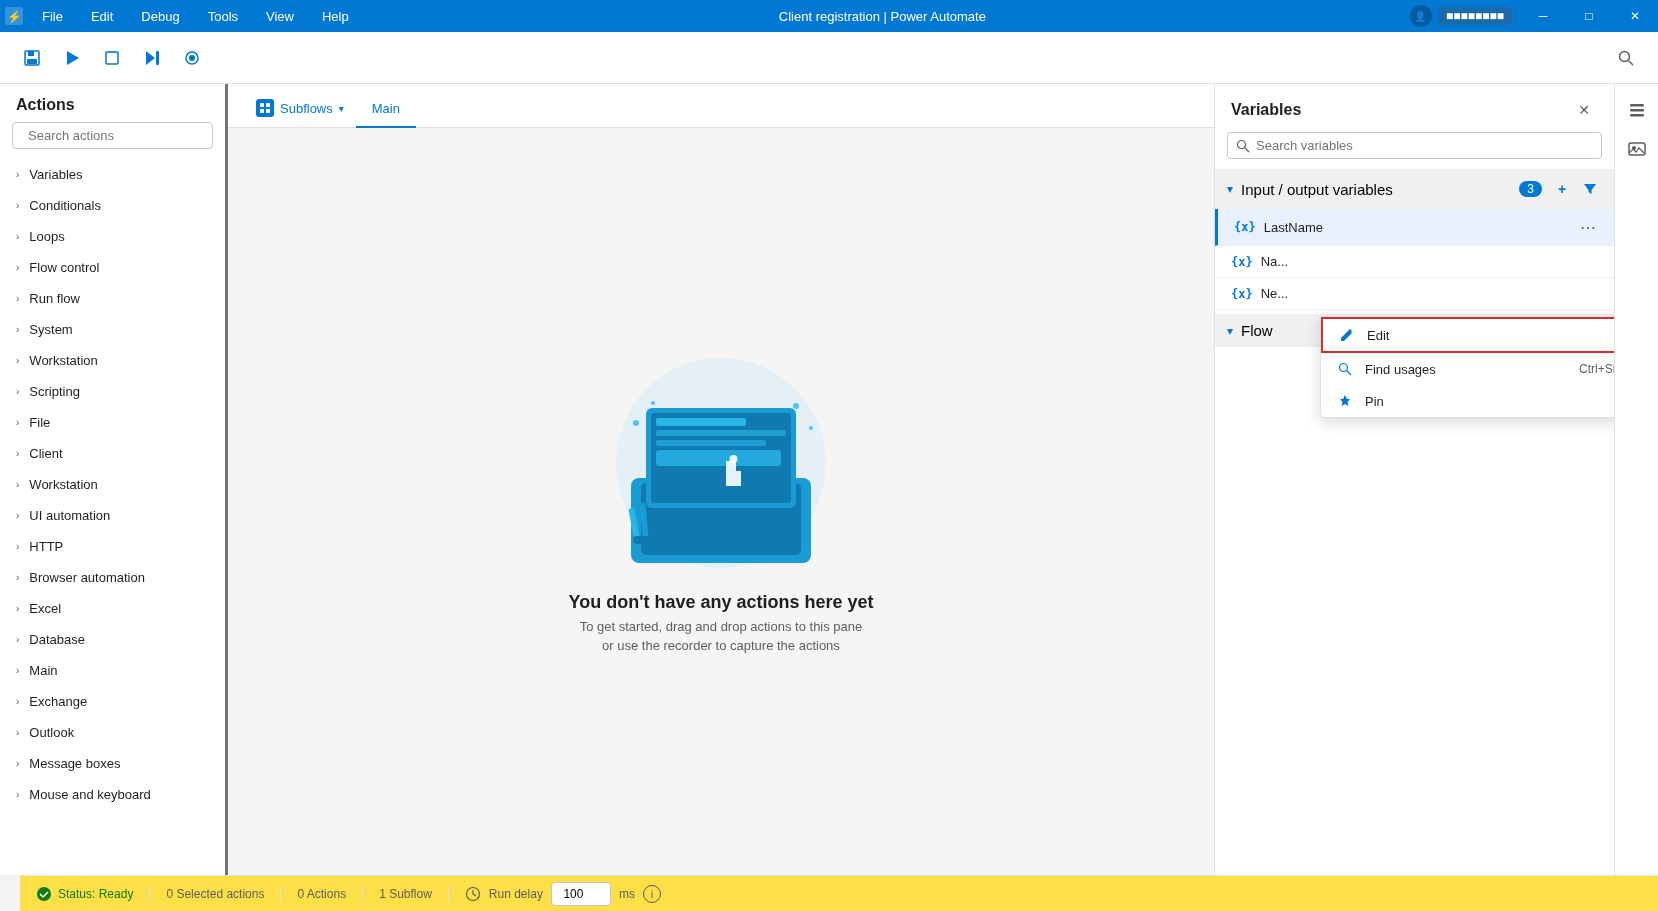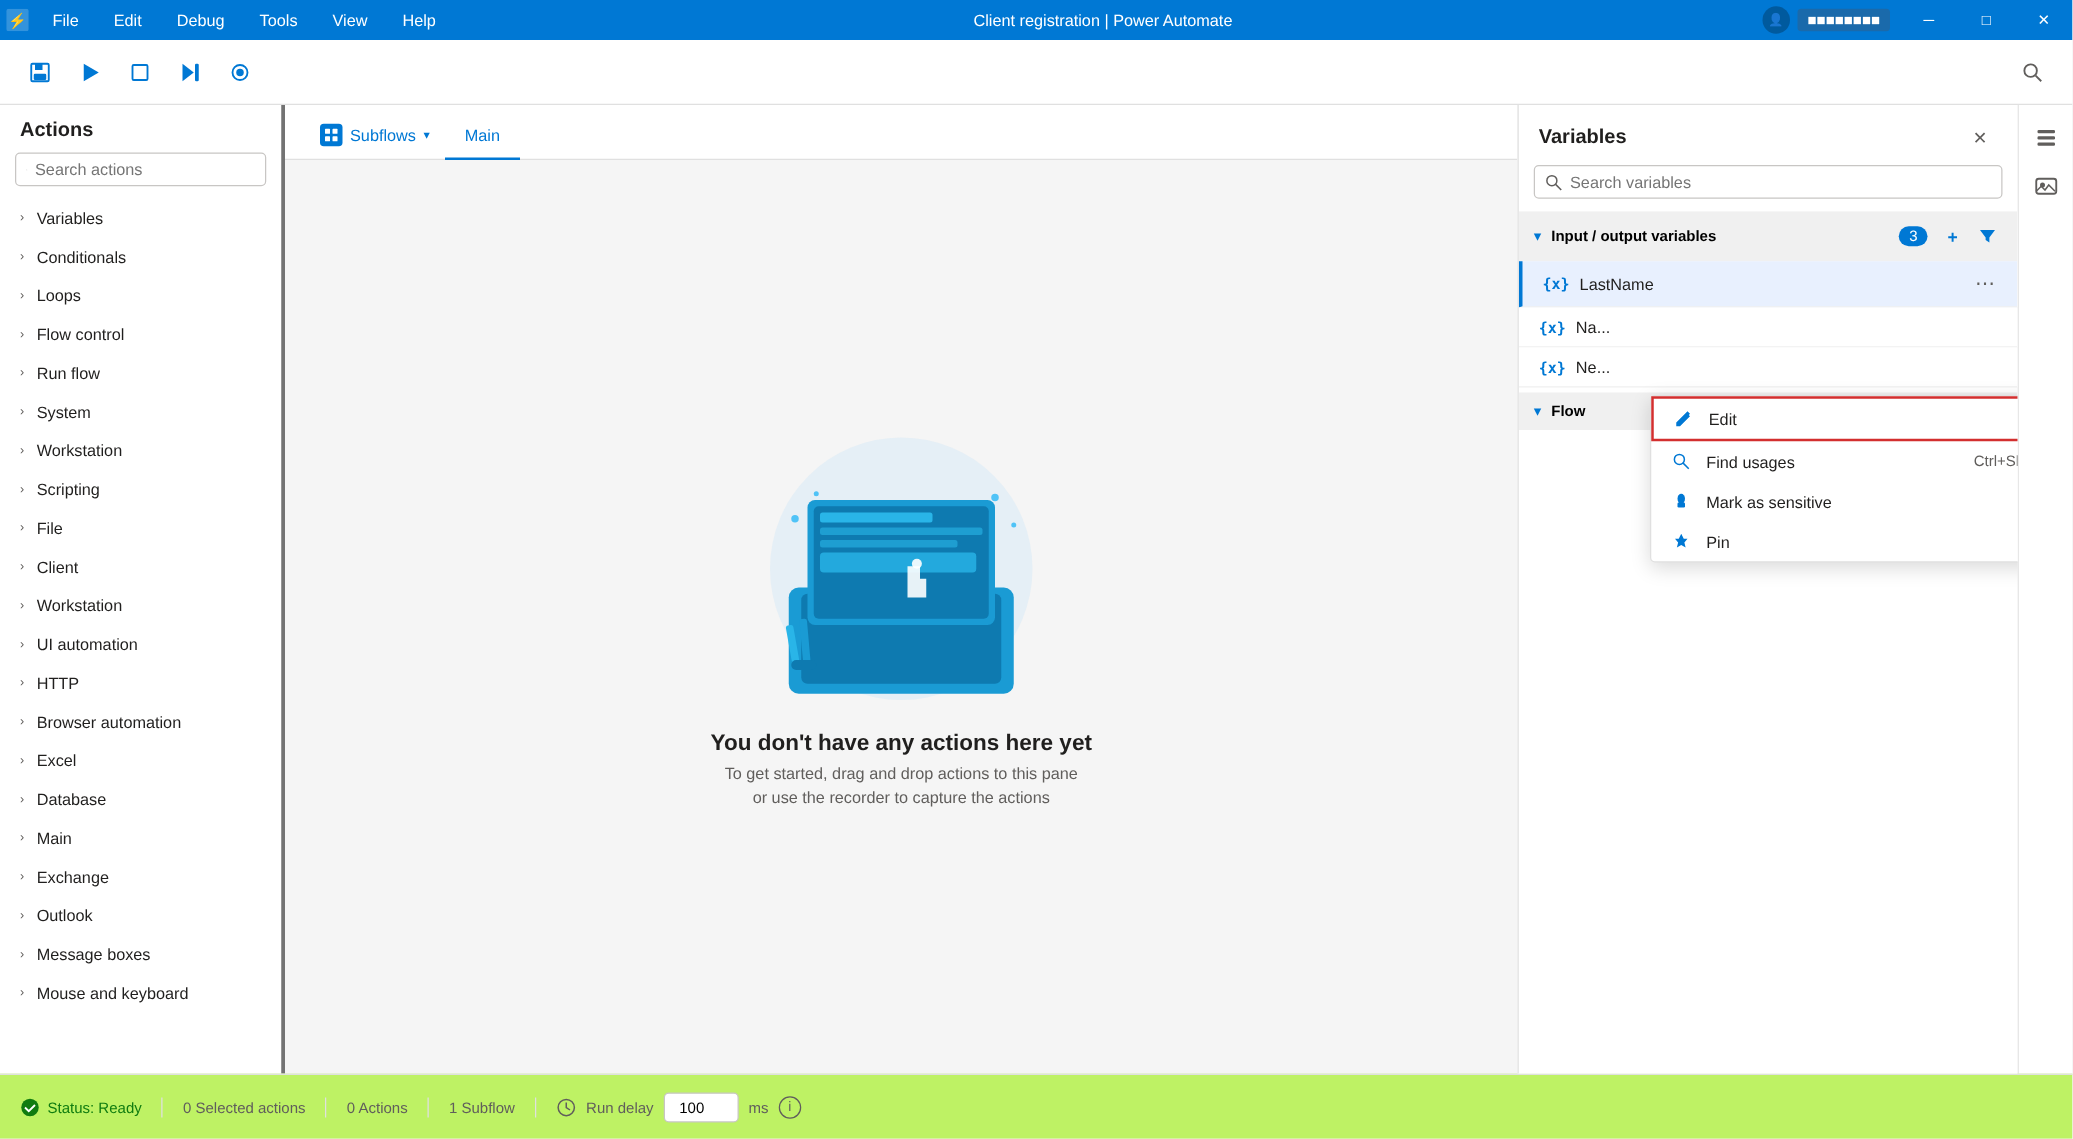--- a/index.html
+++ b/index.html
@@ -268,22 +268,22 @@
     }
     .section-header {
       display: flex;
       align-items: center;
       padding: 8px 12px;
       gap: 8px;
       cursor: pointer;
       background: #f0f0f0;
     }
     .section-title {
-      font-weight: 700;
-      font-size: 12px;
+      font-weight: 400;
+      font-size: 15px;
       flex: 1;
     }
     .section-badge {
       background: #0078d4;
       color: white;
       border-radius: 10px;
       padding: 1px 8px;
       font-size: 12px;
     }
     .section-actions {
@@ -373,29 +373,30 @@
       border: 2px solid #d32f2f;
     }
     .edit-icon { color: #0078d4; }
     .find-icon { color: #0078d4; }
     .delete-icon { color: #605e5c; }
     .sensitive-icon { color: #0078d4; }
     .pin-icon { color: #0078d4; }
 
     
     .status-bar {
-      height: 52px;
-      background: #bef264;
+      height: 36px;
+      background: #fde047;
       border-top: 1px solid #e0e0e0;
       display: flex;
       align-items: center;
       padding: 0 16px;
       gap: 16px;
       font-size: 12px;
       color: #605e5c;
+      margin-left: 20px;
     }
     .status-ready {
       display: flex;
       align-items: center;
       gap: 6px;
       color: #107c10;
       font-weight: 500;
     }
     .status-divider {
       width: 1px;
@@ -753,29 +754,20 @@
           <span class="context-menu-icon find-icon">
             <svg width="14" height="14" viewBox="0 0 14 14" fill="none">
               <circle cx="5.5" cy="5.5" r="4" stroke="#0078d4" stroke-width="1.2"></circle>
               <line x1="8.5" y1="8.5" x2="13" y2="13" stroke="#0078d4" stroke-width="1.2"></line>
             </svg>
           </span>
           <span>Find usages</span>
           <span class="shortcut">Ctrl+Shift+F</span>
         </div>
         <div class="context-menu-item">
-          <span class="context-menu-icon sensitive-icon">
-            <svg width="14" height="14" viewBox="0 0 14 14" fill="#0078d4">
-              <ellipse cx="7" cy="5" rx="3" ry="4"></ellipse>
-              <rect x="4" y="8" width="6" height="4" rx="1"></rect>
-            </svg>
-          </span>
-          <span>Mark as sensitive</span>
-        </div>
-        <div class="context-menu-item">
           <span class="context-menu-icon pin-icon">
             <svg width="14" height="14" viewBox="0 0 14 14" fill="#0078d4">
               <path d="M7 1l2 4h3l-2.5 3 1 4-3.5-2-3.5 2 1-4L2 5h3z"></path>
             </svg>
           </span>
           <span>Pin</span>
         </div>
       </div>
     </div>
 

